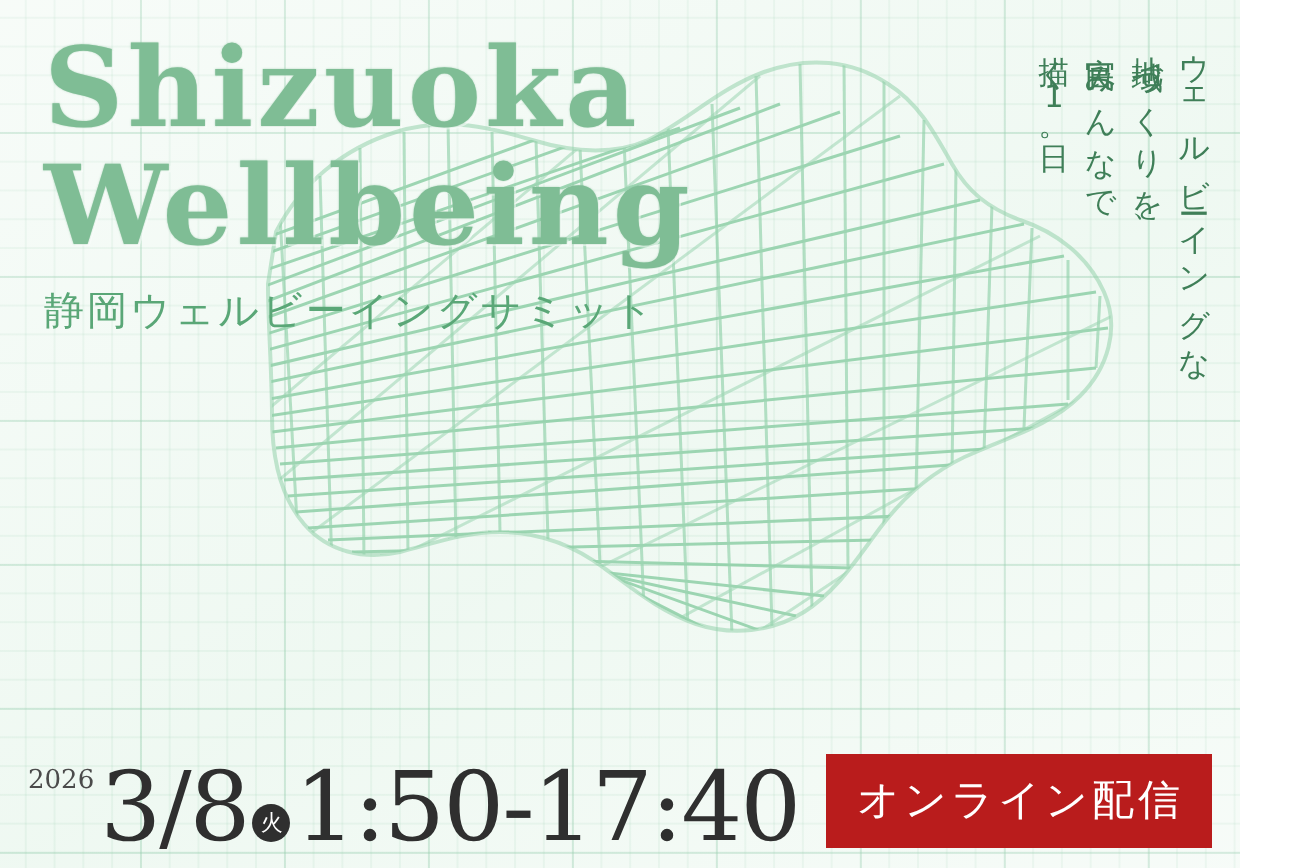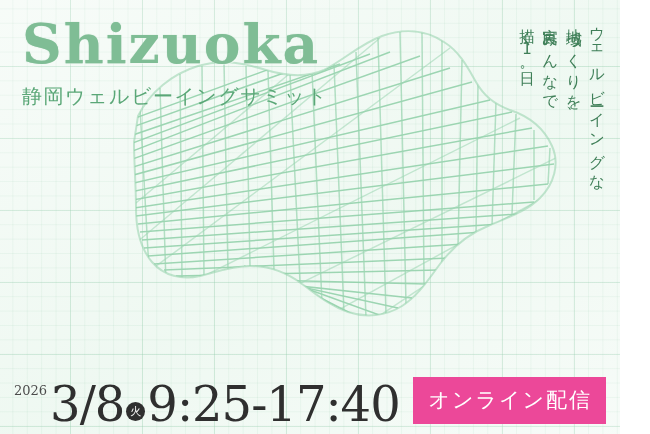--- a/index.html
+++ b/index.html
@@ -108,21 +108,21 @@
     display:inline-flex;align-items:center;justify-content:center;
     width:19px;height:19px;border-radius:50%;
     background:#2f2f2f;color:#fff;
     font-family:"DejaVu Sans",sans-serif;
     font-size:11px;line-height:1;
     margin:0 2px 7px 2px;
     letter-spacing:0;
   }
   .badge{
     position:absolute;right:14px;bottom:10px;
-    background:#ec4899;color:#ffffff;
+    background:#b91c1c;color:#ffffff;
     font-family:"DejaVu Sans",sans-serif;
     font-size:21px;letter-spacing:2px;
     padding:9px 14px 10px 16px;
     white-space:nowrap;
   }
 </style>
 </head>
 <body>
 
 <div class="poster">
@@ -219,35 +219,36 @@
                C348,226 332,240 320,256 C308,272 298,288 282,298
                C266,308 246,310 228,304 C210,298 196,286 182,276
                C166,264 148,258 130,258 C112,258 96,264 80,268
                C62,272 44,268 32,254 C20,240 16,220 16,200
                C16,178 14,154 14,134 Z" fill="none" stroke="#8fd0a8" stroke-width="2" opacity="0.55"></path>
     </svg>
   </div>
 
   <div class="title-block">
     <div class="t-line t1">Shizuoka</div>
+    <div class="t-line t2">Wellbeing</div>
     <div class="sub-jp">静岡ウェルビーイングサミット</div>
   </div>
 
   <div class="tagline">
     <div class="tl-col">ウェルビーイングな</div>
     <div class="tl-col">地域づくりを、</div>
     <div class="tl-col">官民みんなで</div>
     <div class="tl-col">描く1日。</div>
   </div>
 
   <div class="bottom">
     <div class="date-wrap">
       <div class="year">2026</div>
       <div class="datetime">
         <span>3/8</span>
         <span class="dow">火</span>
-        <span>9:25-17:40</span>
+        <span>1:50-17:40</span>
       </div>
     </div>
     <div class="badge">オンライン配信</div>
   </div>
 
 </div>
 
 </body></html>

